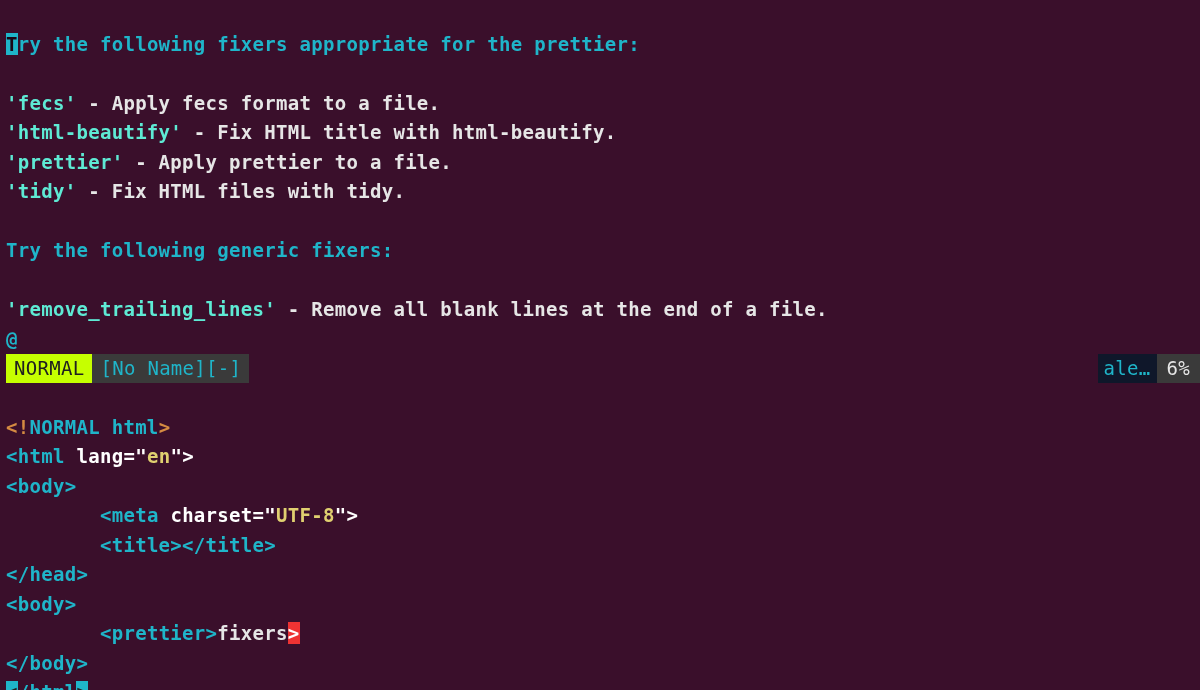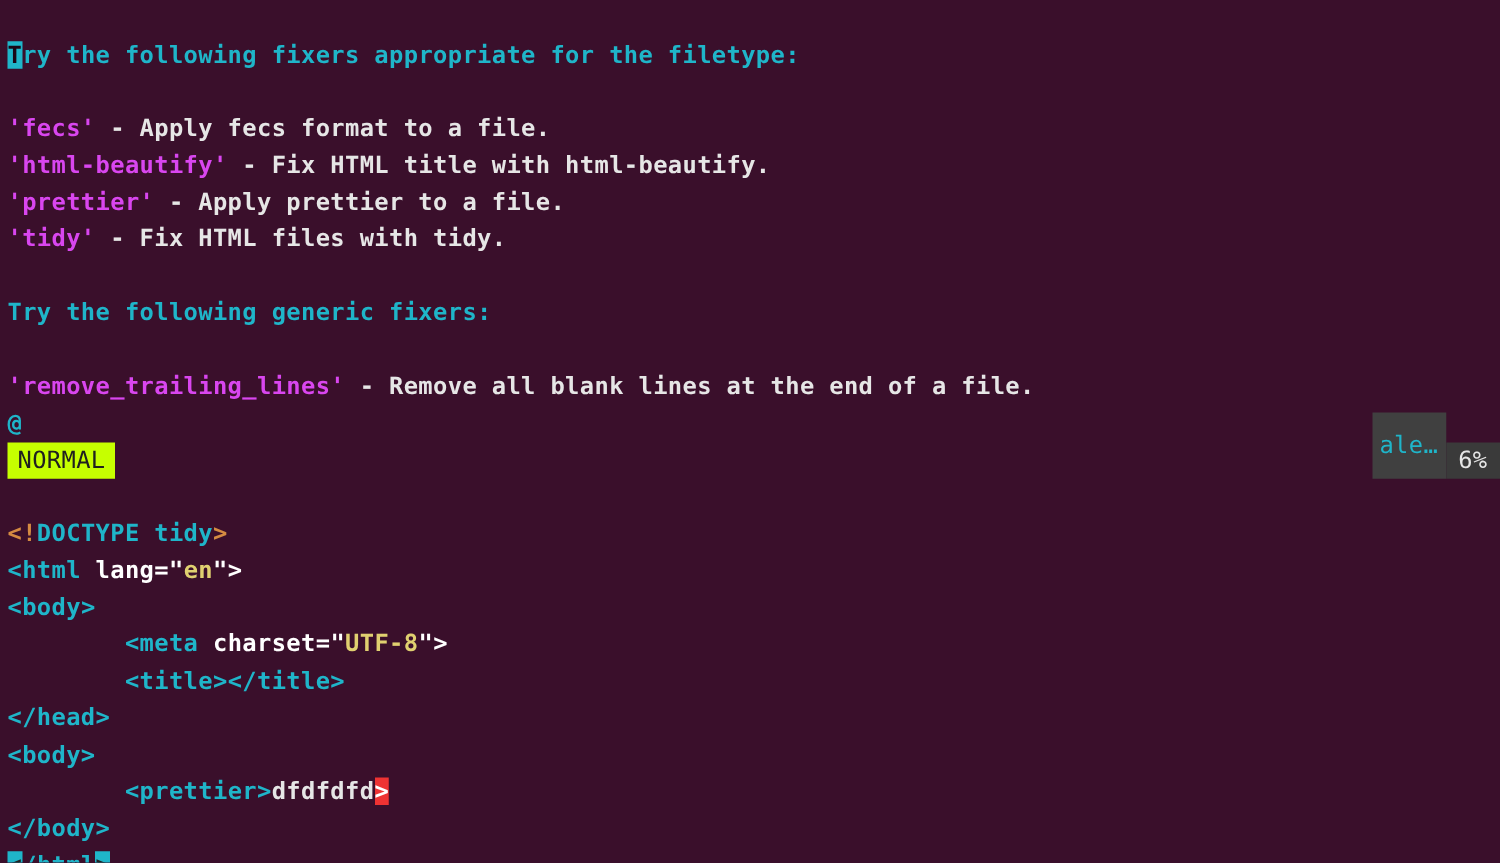--- a/index.html
+++ b/index.html
@@ -9,21 +9,21 @@
     font-family: "DejaVu Sans Mono", "Menlo", "Consolas", monospace;
     font-size: 19px;
     line-height: 29.5px;
     color: #e6e6e6;
     letter-spacing: 0.3px;
     font-weight: 600;
   }
   .pane { white-space: pre; }
   .top-pane { padding: 0 6px 0 6px; }
   .cyan { color: #1fb5c9; }
-  .magenta { color: #d946ef; text-align: center; }
+  .magenta { color: #5eead4; text-align: center; }
   .white { color: #e6e6e6; }
   .orange { color: #d58b42; }
   .cursor-block {
     background: #1fb5c9;
     color: #1a0716;
   }
   .at-line { color: #1fb5c9; }
   .status {
     display: flex;
     align-items: flex-end;
@@ -36,23 +36,23 @@
     padding: 0 8px;
     margin-left: 6px;
   }
   .status .buf {
     background: #3a3a3a;
     color: #1fb5c9;
     padding: 0 8px;
   }
   .status .mid { flex: 1; background: #1e1e1e; }
   .status .ale {
-    background: #404040;
+    background: #0f172a;
     color: #1fb5c9;
-    padding: 12px 6px;
+    padding: 0 6px;
   }
   .status .pct {
     background: #3a3a3a;
     color: #e6e6e6;
     padding: 0 10px;
   }
   .status .pos {
     background: #c6ff00;
     color: #202020;
     padding: 0 8px;
@@ -62,44 +62,45 @@
   .tag-name { color: #1fb5c9; }
   .attr-name { color: #ffffff; }
   .attr-val { color: #e0d070; margin-top: 32px; }
   .hl-cursor { background: #1fb5c9; color: #222; }
   .err-angle { background: #e33; color: #fff; }
 </style>
 </head>
 <body>
 
 <div class="pane top-pane">
-<span class="cyan"><span class="cursor-block">T</span><span>ry the following fixers appropriate for the filetype:</span></span>
+<span class="cyan"><span class="cursor-block">T</span><span>ry the following fixers appropriate for the prettier:</span></span>
 <span> </span>
 <span><span class="magenta">'fecs'</span><span class="white"> - </span><span class="white">Apply fecs format to a file.</span></span>
 <span><span class="magenta">'html-beautify'</span><span class="white"> - </span><span class="white">Fix HTML title with html-beautify.</span></span>
 <span><span class="magenta">'prettier'</span><span class="white"> - </span><span class="white">Apply prettier to a file.</span></span>
 <span><span class="magenta">'tidy'</span><span class="white"> - </span><span class="white">Fix HTML files with tidy.</span></span>
 <span> </span>
 <span class="cyan">Try the following generic fixers:</span>
 <span> </span>
 <span><span class="magenta">'remove_trailing_lines'</span><span class="white"> - </span><span class="white">Remove all blank lines at the end of a file.</span></span>
 <span class="at-line">@</span>
 </div>
 
 <div class="status">
   <span class="mode"> NORMAL </span>
+  <span class="buf">[No Name][-]</span>
   <span class="mid"></span>
   <span class="ale">ale…</span>
   <span class="pct">6%</span>
 </div>
 
 <div class="pane code-pane">
-<span><span class="orange">&lt;!</span><span class="cyan">DOCTYPE tidy</span><span class="orange">&gt;</span></span>
+<span><span class="orange">&lt;!</span><span class="cyan">NORMAL html</span><span class="orange">&gt;</span></span>
 <span><span class="tag-angle">&lt;</span><span class="tag-name">html</span><span> </span><span class="attr-name">lang</span><span class="attr-name">="</span><span class="attr-val">en</span><span class="attr-name">"&gt;</span></span>
 <span><span class="tag-angle">&lt;</span><span class="tag-name">body</span><span class="tag-angle">&gt;</span></span>
 <span><span>        </span><span class="tag-angle">&lt;</span><span class="tag-name">meta</span><span> </span><span class="attr-name">charset</span><span class="attr-name">="</span><span class="attr-val">UTF-8</span><span class="attr-name">"&gt;</span></span>
 <span><span>        </span><span class="tag-angle">&lt;title&gt;</span><span class="tag-angle">&lt;/title&gt;</span></span>
 <span><span class="tag-angle">&lt;/head&gt;</span></span>
 <span><span class="tag-angle">&lt;body&gt;</span></span>
-<span><span>        </span><span class="tag-angle">&lt;</span><span class="tag-name">prettier</span><span class="tag-angle">&gt;</span><span class="white">dfdfdfd</span><span class="err-angle">&gt;</span></span>
+<span><span>        </span><span class="tag-angle">&lt;</span><span class="tag-name">prettier</span><span class="tag-angle">&gt;</span><span class="white">fixers</span><span class="err-angle">&gt;</span></span>
 <span><span class="tag-angle">&lt;/body&gt;</span></span>
 <span><span class="hl-cursor">&lt;</span><span class="tag-angle">/</span><span class="tag-name">html</span><span class="hl-cursor">&gt;</span></span>
 </div>
 
 </body></html>

